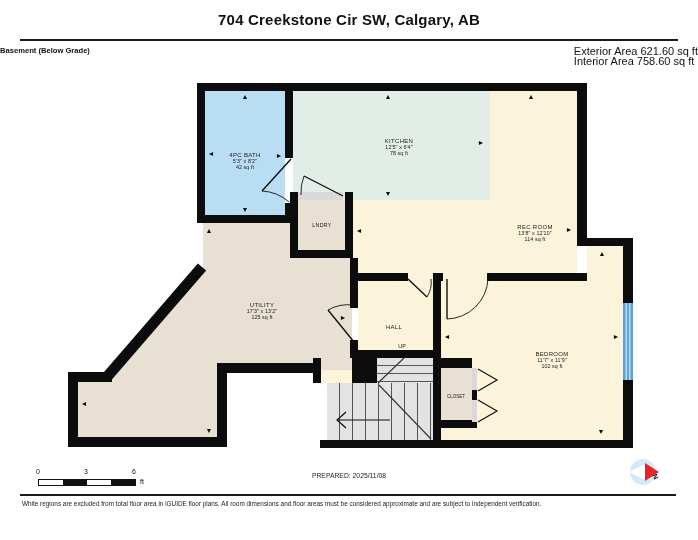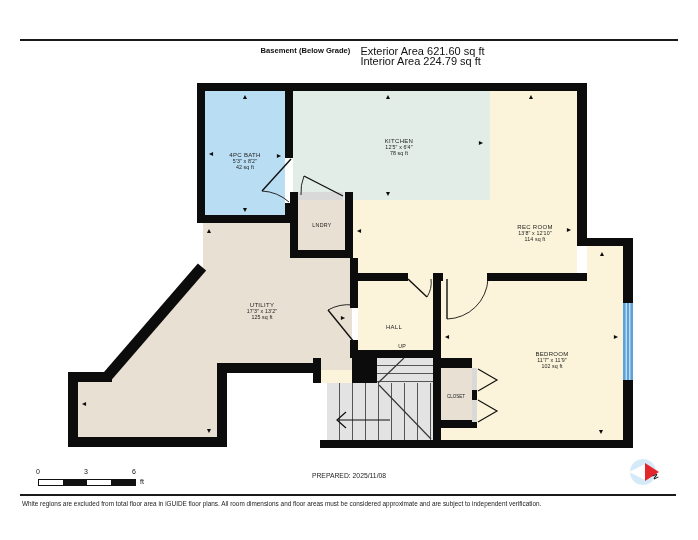--- a/index.html
+++ b/index.html
@@ -2,21 +2,21 @@
 <html><head>
 <meta charset="utf-8">
 <style>
   html,body{margin:0;padding:0;background:#fff;}
   #stage{position:relative;width:698px;height:540px;background:#fff;overflow:hidden;
          font-family:"Liberation Sans",sans-serif;color:#111;}
   .abs{position:absolute;}
   
   #title{left:0;right:0;top:11px;text-align:center;font-size:15px;font-weight:bold;letter-spacing:.2px;}
   .rule{background:#1a1a1a;height:2px;}
-  #subtitle{left:0;right:0;top:46px;display:flex;justify-content:center;gap:10px;margin-left:47px;}
+  #subtitle{left:0;right:0;top:46px;display:flex;justify-content:space-between;gap:10px;}
   #subtitle .flabel{font-size:7.6px;font-weight:bold;line-height:10px;}
   #subtitle .areas{font-size:11px;line-height:10px;}
   
   .fill{position:absolute;}
   .f-bath{background:#b9ddf3;}
   .f-mint{background:#e2ede7;}
   .f-cream{background:#fcf4da;}
   .f-beige{background:#e8e0d2;}
   .f-gray{background:#d9d9d9;}
   .stairs{position:absolute;background:#e3e3e3;}
@@ -38,26 +38,27 @@
   #scale-ft{left:140px;top:478px;font-size:7px;}
   #prepared{left:269px;top:472px;width:160px;text-align:center;font-size:6.8px;color:#222;}
   #disclaimer{left:22px;top:500px;width:656px;font-size:6.4px;color:#222;}
   svg{position:absolute;left:0;top:0;pointer-events:none;}
 </style>
 </head>
 <body>
 
 <div id="stage">
 
+  <div class="abs" id="title">704 Creekstone Cir SW, Calgary, AB</div>
   <div class="abs rule" style="left:20px;top:39px;width:658px;"></div>
   <div class="abs" id="subtitle">
     <div class="flabel">Basement (Below Grade)</div>
     <div class="areas">
       <div>Exterior Area 621.60 sq ft</div>
-      <div>Interior Area 224.79 sq ft</div>
+      <div>Interior Area 758.60 sq ft</div>
     </div>
   </div>
 
   <div class="fill f-cream" style="left:293px;top:88px;width:284px;height:115px;"></div>
   <div class="fill f-cream" style="left:353px;top:200px;width:224px;height:81px;"></div>
   <div class="fill f-cream" style="left:358px;top:281px;width:75px;height:77px;"></div>
   <div class="fill f-cream" style="left:320px;top:358px;width:32px;height:25px;"></div>
   <div class="fill f-cream" style="left:441px;top:281px;width:182px;height:159px;"></div>
   <div class="fill f-cream" style="left:587px;top:246px;width:36px;height:35px;"></div>
   <div class="fill f-mint" style="left:293px;top:91px;width:197px;height:109px;"></div>

